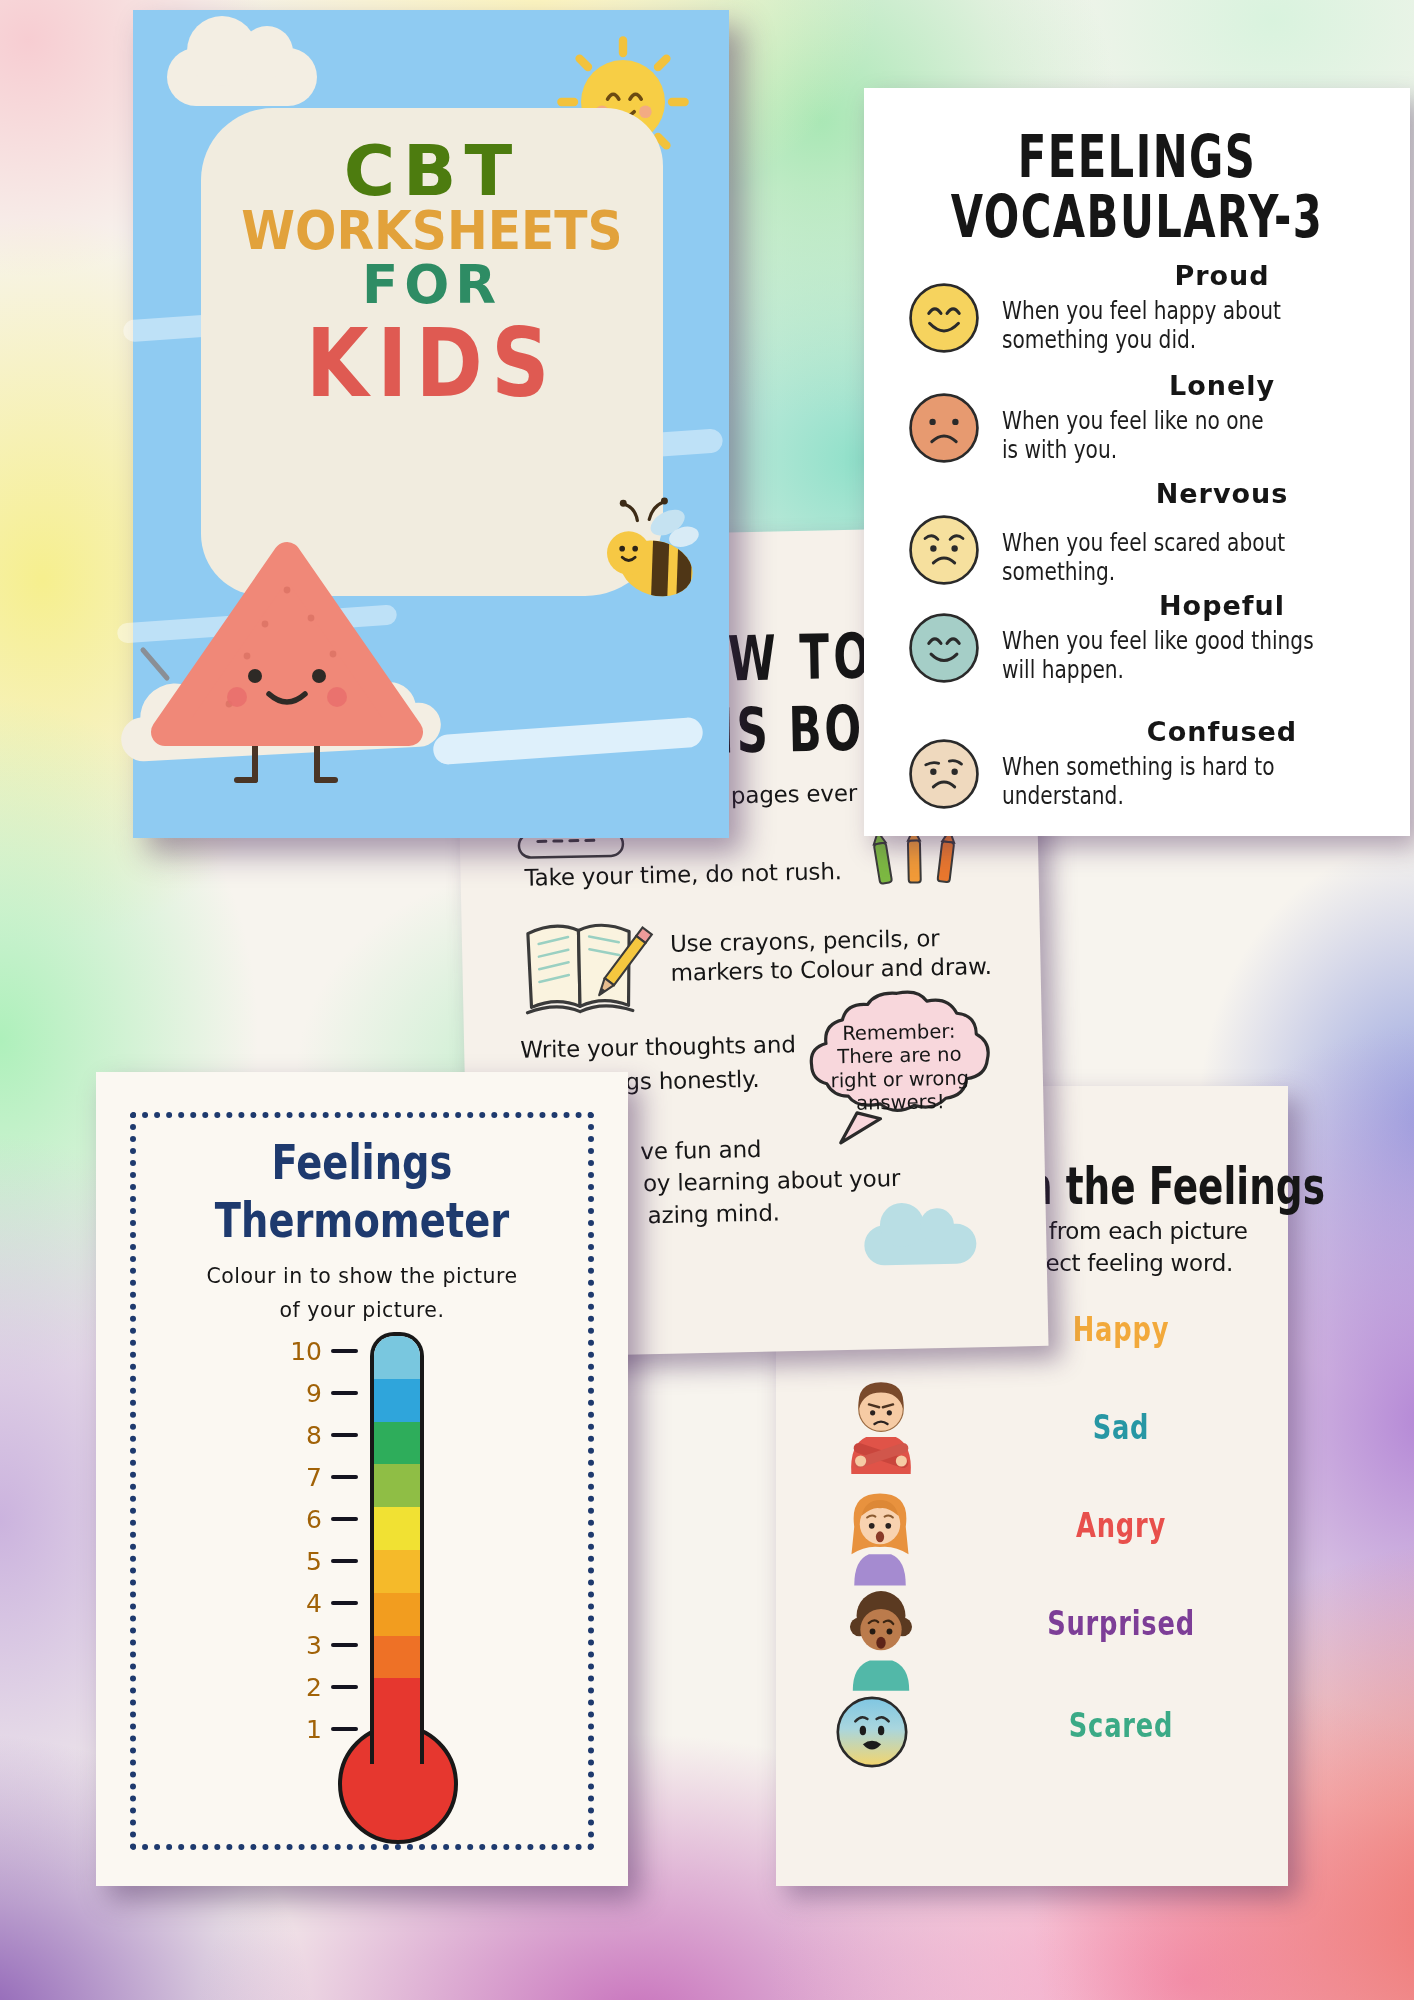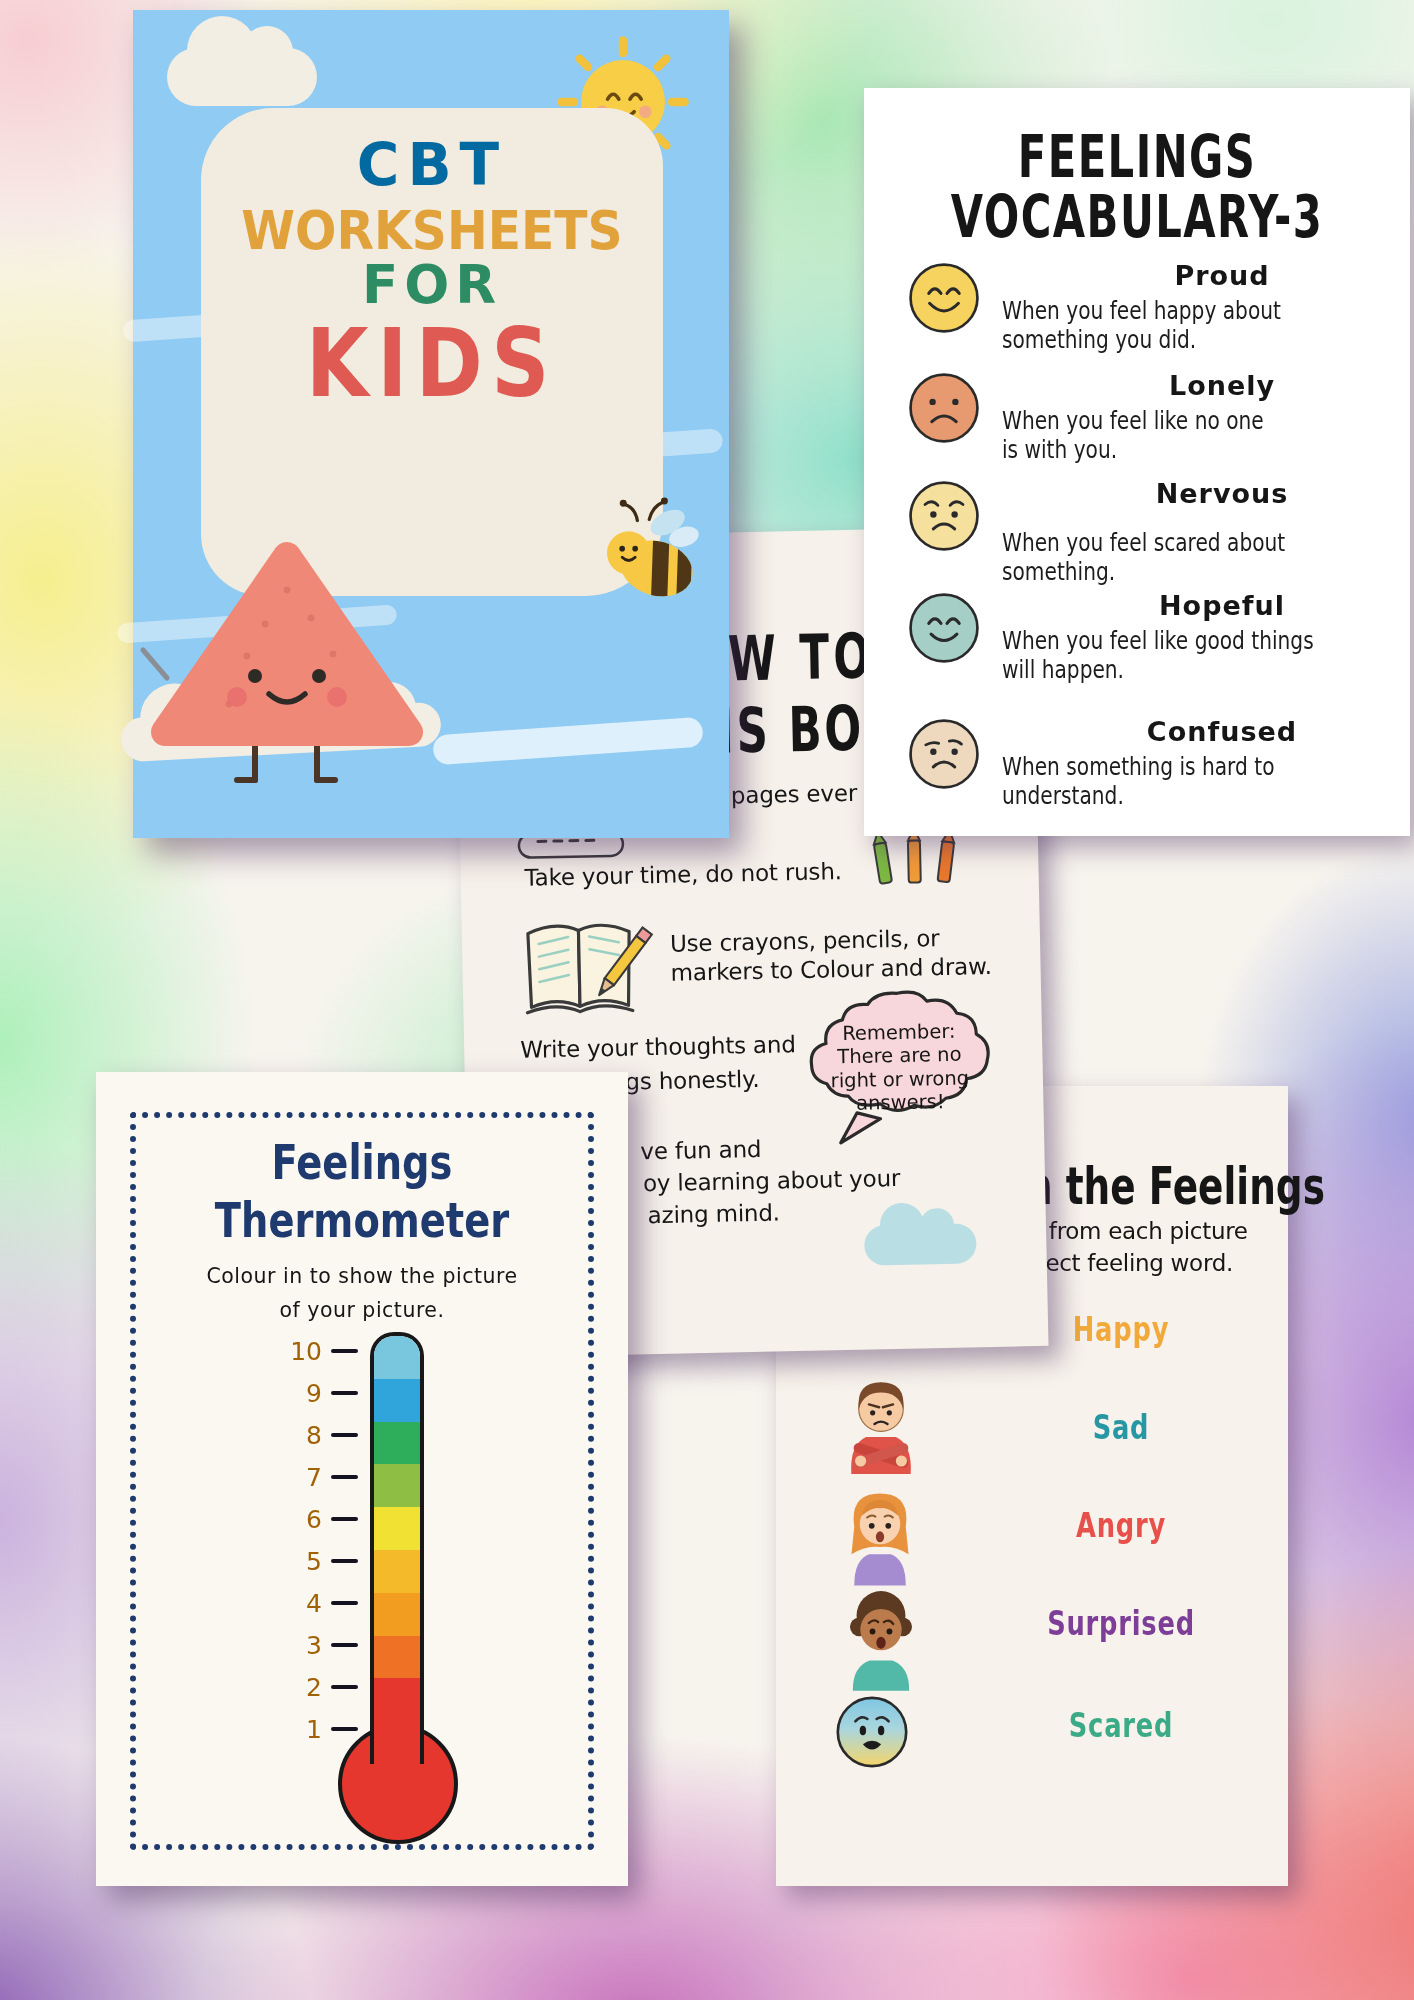--- a/index.html
+++ b/index.html
@@ -32,21 +32,21 @@
   .ccloud::before{content:"";position:absolute;width:70px;height:70px;background:#F3EEE3;border-radius:50%;top:-32px;left:20px;}
   .ccloud::after{content:"";position:absolute;width:52px;height:52px;background:#F3EEE3;border-radius:50%;top:-22px;right:24px;}
   .panel{position:absolute;left:68px;top:98px;width:462px;height:488px;background:#F1ECDF;
          border-radius:72px 58px 78px 62px;}
   .c-line{position:absolute;text-align:center;width:100%;font-weight:bold;line-height:1;}
   
   .vocab{left:864px;top:88px;width:546px;height:748px;background:#ffffff;z-index:20;
          box-shadow:10px 12px 24px rgba(70,40,90,.4);}
   .v-title{position:absolute;width:100%;text-align:center;font-weight:bold;color:#161616;
            font-size:58px;line-height:1;transform:scaleX(.72);letter-spacing:2px;}
-  .v-row{position:absolute;left:42px;width:470px;display:flex;gap:20px;align-items:flex-start;}
+  .v-row{position:absolute;left:42px;width:470px;display:flex;gap:20px;align-items:flex-end;}
   .v-emoji{flex:none;width:76px;height:76px;}
   .v-text{flex:1;}
   .v-label{font-size:27px;font-weight:bold;color:#161616;text-align:center;letter-spacing:1px;}
   .v-desc{font-size:24px;color:#1c1c1c;line-height:1.22;transform:scaleX(.84);transform-origin:left top;width:440px;margin-top:6px;}
   
   .howto{left:462px;top:532px;width:578px;height:820px;background:#F6F1EA;z-index:10;
          transform:rotate(-1.2deg);box-shadow:12px 14px 24px rgba(70,40,90,.42);}
   .htext{font-size:23px;color:#161616;letter-spacing:-.2px;white-space:nowrap;}
   .hfrag{font-size:62px;font-weight:bold;color:#161616;transform:scaleX(.7);transform-origin:left top;line-height:1;white-space:nowrap;}
   .bubble-text{position:absolute;left:340px;top:492px;width:190px;text-align:center;
@@ -106,21 +106,21 @@
     </g>
     <circle cx="50" cy="50" r="30" fill="#F7CE45"></circle>
     <path d="M39 48 q4 -7 8 0" stroke="#6b4a12" stroke-width="2.6" fill="none" stroke-linecap="round"></path>
     <path d="M55 48 q4 -7 8 0" stroke="#6b4a12" stroke-width="2.6" fill="none" stroke-linecap="round"></path>
     <path d="M42 57 q8 8 16 0" stroke="#6b4a12" stroke-width="2.6" fill="none" stroke-linecap="round"></path>
     <circle cx="35" cy="57" r="4.5" fill="#F2A48E" opacity=".85"></circle>
     <circle cx="66" cy="57" r="4.5" fill="#F2A48E" opacity=".85"></circle>
   </svg>
 
   <div class="panel">
-    <div class="c-line" style="top: 28px; font-size: 58px; letter-spacing: 8px; color: #0369a1;">CBT</div>
+    <div class="c-line" style="top: 28px; font-size: 70px; letter-spacing: 8px; color: #4d7c0f;">CBT</div>
     <div class="c-line" style="top: 96px; font-size: 53px; letter-spacing: 0px; transform: scaleX(0.92); color: rgb(226, 162, 59);">WORKSHEETS</div>
     <div class="c-line" style="top: 150px; font-size: 53px; letter-spacing: 6px; color: rgb(46, 140, 100);">FOR</div>
     <div class="c-line" style="top: 208px; font-size: 95px; letter-spacing: 10px; transform: scaleX(0.85); color: rgb(223, 90, 82);">KIDS</div>
   </div>
 
   <svg class="abs" style="left:4px;top:518px;" width="300" height="270" viewBox="0 0 300 270">
     <line x1="30" y1="150" x2="6" y2="122" stroke="#8a8f96" stroke-width="5" stroke-linecap="round"></line>
     <g stroke="#4a3526" stroke-width="6" stroke-linecap="round">
       <line x1="118" y1="206" x2="118" y2="252"></line>
         <line x1="118" y1="252" x2="100" y2="252"></line>

